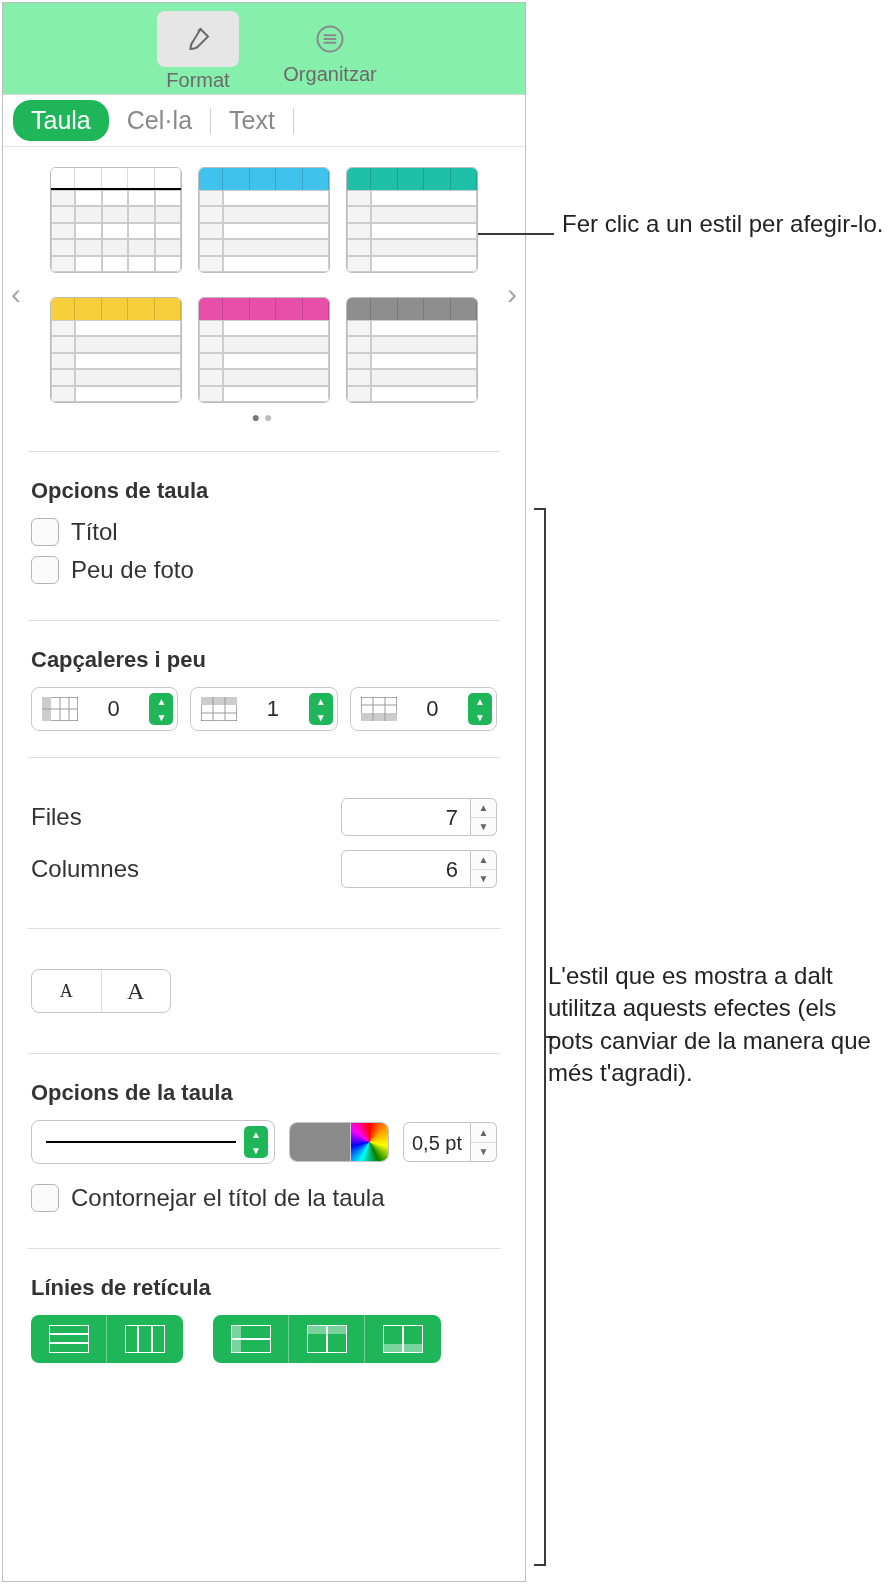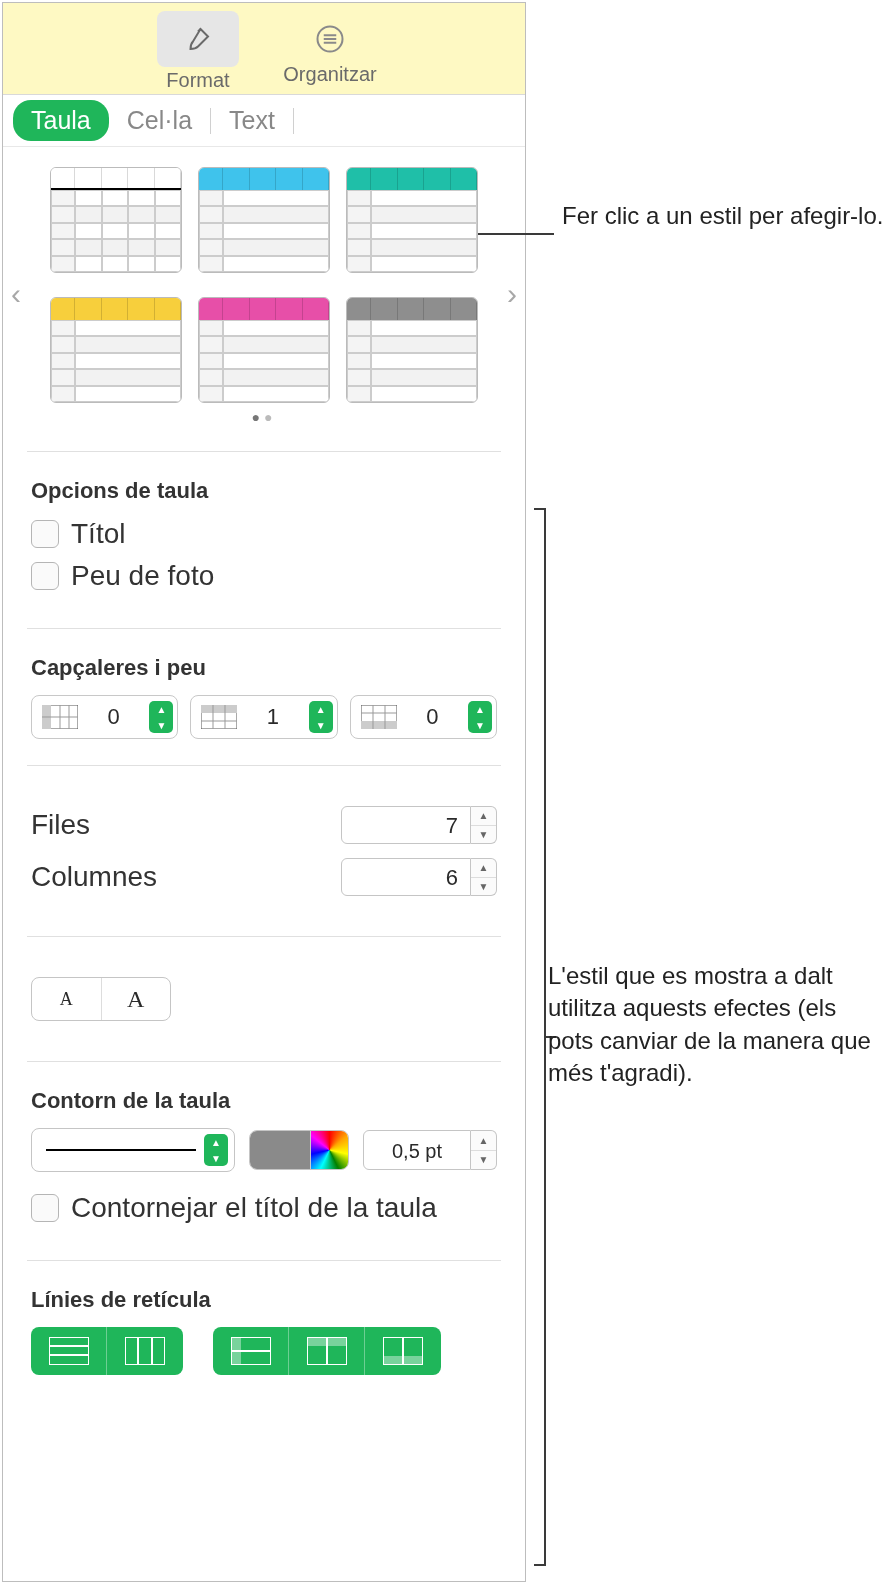--- a/index.html
+++ b/index.html
@@ -16,21 +16,21 @@
     position: absolute;
     left: 2px; top: 2px;
     width: 524px; height: 1580px;
     border: 1px solid #bdbdbd;
     background: #fff;
     overflow: hidden;
   }
   
   .toolbar {
     height: 92px;
-    background: #fef9c3;
+    background: #86efac;
     border-bottom: 1px solid #d9d9d9;
     display: flex;
     justify-content: center;
     align-items: center;
     gap: 12px;
     padding-top: 6px;
   }
   .tool-btn {
     width: 120px;
     display: flex;
@@ -115,21 +115,21 @@
   .dots { text-align:center; margin-top:6px; color:#bbb; font-size:14px; letter-spacing:4px;}
   .dots .active { color:#777;}
   .section-div { height:1px; background:#e0e0e0; margin:16px 24px;}
   .section { padding: 10px 28px; }
   .section-title { font-size:22px; font-weight:600; color:#333; margin-bottom:14px;}
   .row { display:flex; align-items:center; margin:10px 0; gap:12px;}
   .checkbox {
     width:28px; height:28px; border:1px solid #b5b5b5; border-radius:6px; background:#fafafa;
     flex-shrink:0;
   }
-  .option-label { font-size:28px; color:#333;}
+  .option-label { font-size:24px; color:#333;}
   .triple { display:flex; justify-content:space-between; gap:12px;}
   .hdr-ctrl {
     display:flex; align-items:center; gap:6px;
     border:1px solid #c8c8c8; border-radius:8px; padding:4px 4px 4px 10px;
     height:44px; width:150px; background:#fff;
     justify-content: space-between;
   }
   .hdr-icon { width:36px; height:24px; flex-shrink:0;}
   .hdr-val { font-size:22px; flex:1; text-align:center;}
   .green-stepper {
@@ -163,21 +163,21 @@
     display:flex; align-items:center; padding:0 6px 0 14px; background:#fff; gap:8px;
   }
   .line-sample { flex:1; height:2px; background:#000;}
   .color-well {
     width:100px; height:40px; border:1px solid #c5c5c5; border-radius:8px;
     display:flex; overflow:hidden;
   }
   .color-well .swatch { flex:1; background:#8a8a8a;}
   .color-well .wheel { width:38px; background: conic-gradient(red,orange,yellow,green,cyan,blue,magenta,red); border-left:1px solid #ccc;}
   .pt-input { display:flex; align-items:center;}
-  .pt-box { width:108px; height:40px; border:1px solid #c5c5c5; border-radius:6px 0 0 6px; text-align:center; font-size:20px; line-height:40px;}
+  .pt-box { width:68px; height:40px; border:1px solid #c5c5c5; border-radius:6px 0 0 6px; text-align:center; font-size:20px; line-height:40px;}
   .grid-toggles { display:flex; gap:30px; margin-top:10px;}
   .seg {
     display:flex; border-radius:8px; overflow:hidden;
   }
   .seg-btn {
     width:76px; height:48px; background:#1fb65a; display:flex; align-items:center; justify-content:center;
     border-right:1px solid rgba(255,255,255,0.35);
   }
   .seg-btn:last-child { border-right:none;}
   .seg-btn svg { width:40px; height:28px;}
@@ -470,21 +470,21 @@
       <div class="font-btns">
         <div>A</div>
         <div>A</div>
       </div>
     </div>
   </div>
 
   <div class="section-div"></div>
 
   <div class="section">
-    <div class="section-title">Contorn de la taula</div>
+    <div class="section-title">Opcions de la taula</div>
     <div class="outline-row">
       <div class="line-popup">
         <div class="line-sample"></div>
         <div class="green-stepper" style="width:24px;height:32px">
             <span>▲</span>
             <span>▼</span>
           </div>
       </div>
       <div class="color-well">
         <div class="swatch"></div>
@@ -546,17 +546,17 @@
               <rect x="0" y="19" width="40" height="9" fill="rgba(255,255,255,0.4)"></rect>
               <line x1="20" y1="0" x2="20" y2="28" stroke="#fff" stroke-width="2"></line>
             </svg>
         </div>
       </div>
     </div>
   </div>
 </div>
 
 <div class="callout-line" style="left:478px; top:233px; width:76px; height:2px;"></div>
-<div class="annotation" style="left:562px; top:200px;">Fer clic a un estil per afegir-lo.</div>
+<div class="annotation" style="left:562px; top:208px;">Fer clic a un estil per afegir-lo.</div>
 
 <div class="bracket" style="left:534px; top:508px; height:1058px;"></div>
 <div class="callout-line" style="left:546px; top:1036px; width:10px; height:2px;"></div>
 <div class="annotation" style="left:548px; top:960px;">L'estil que es mostra a dalt utilitza aquests efectes (els pots canviar de la manera que més t'agradi).</div>
 
 </body></html>

